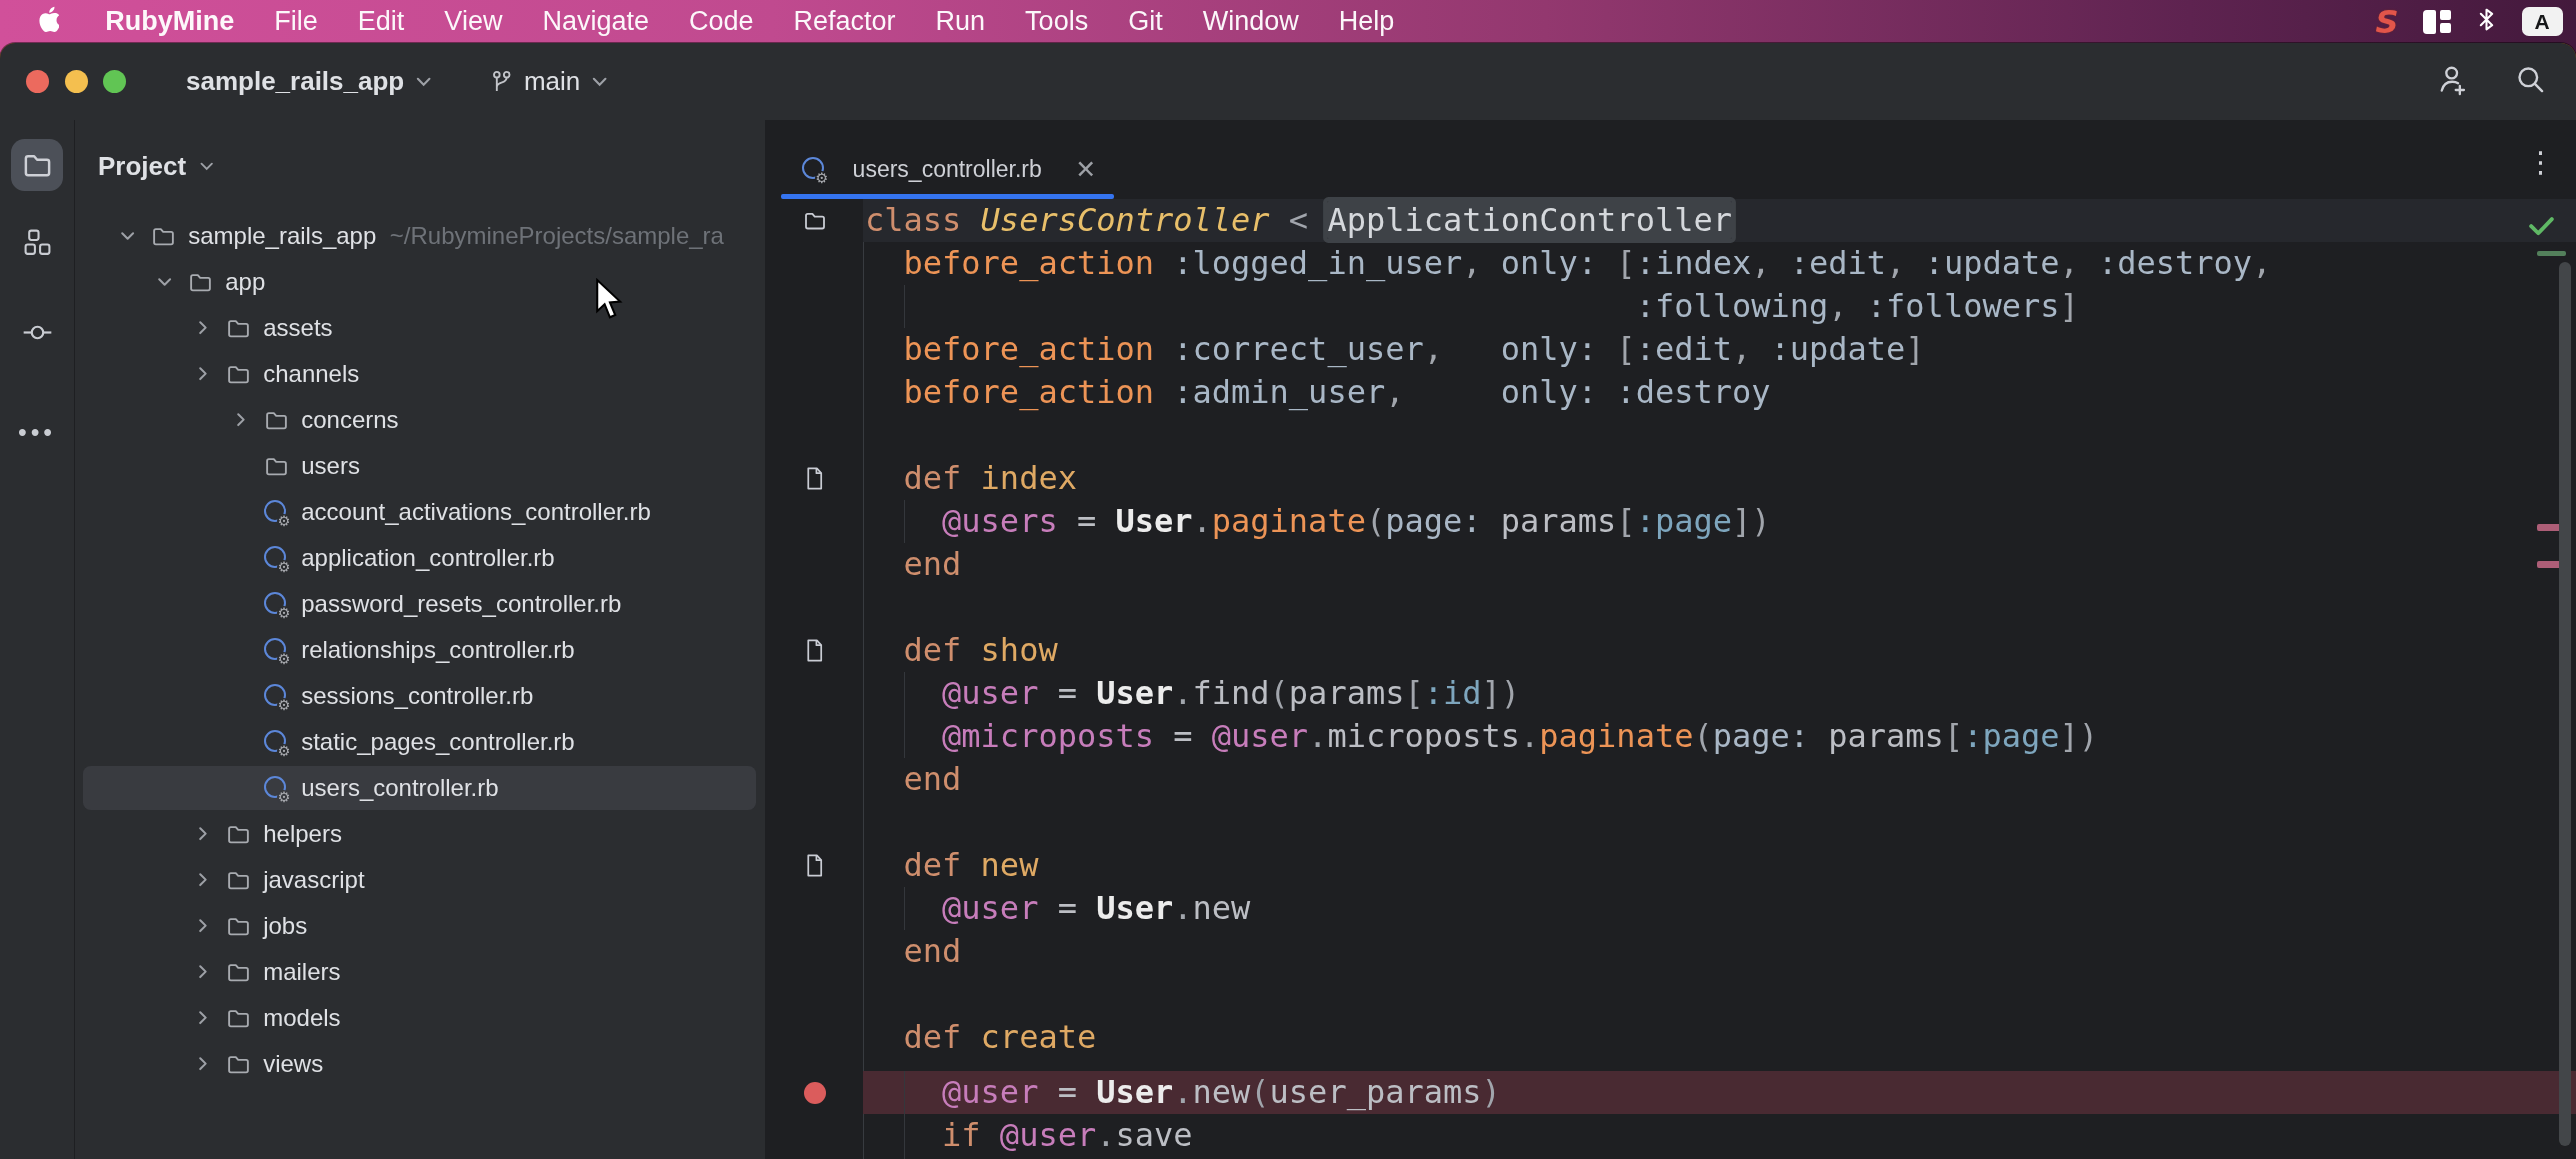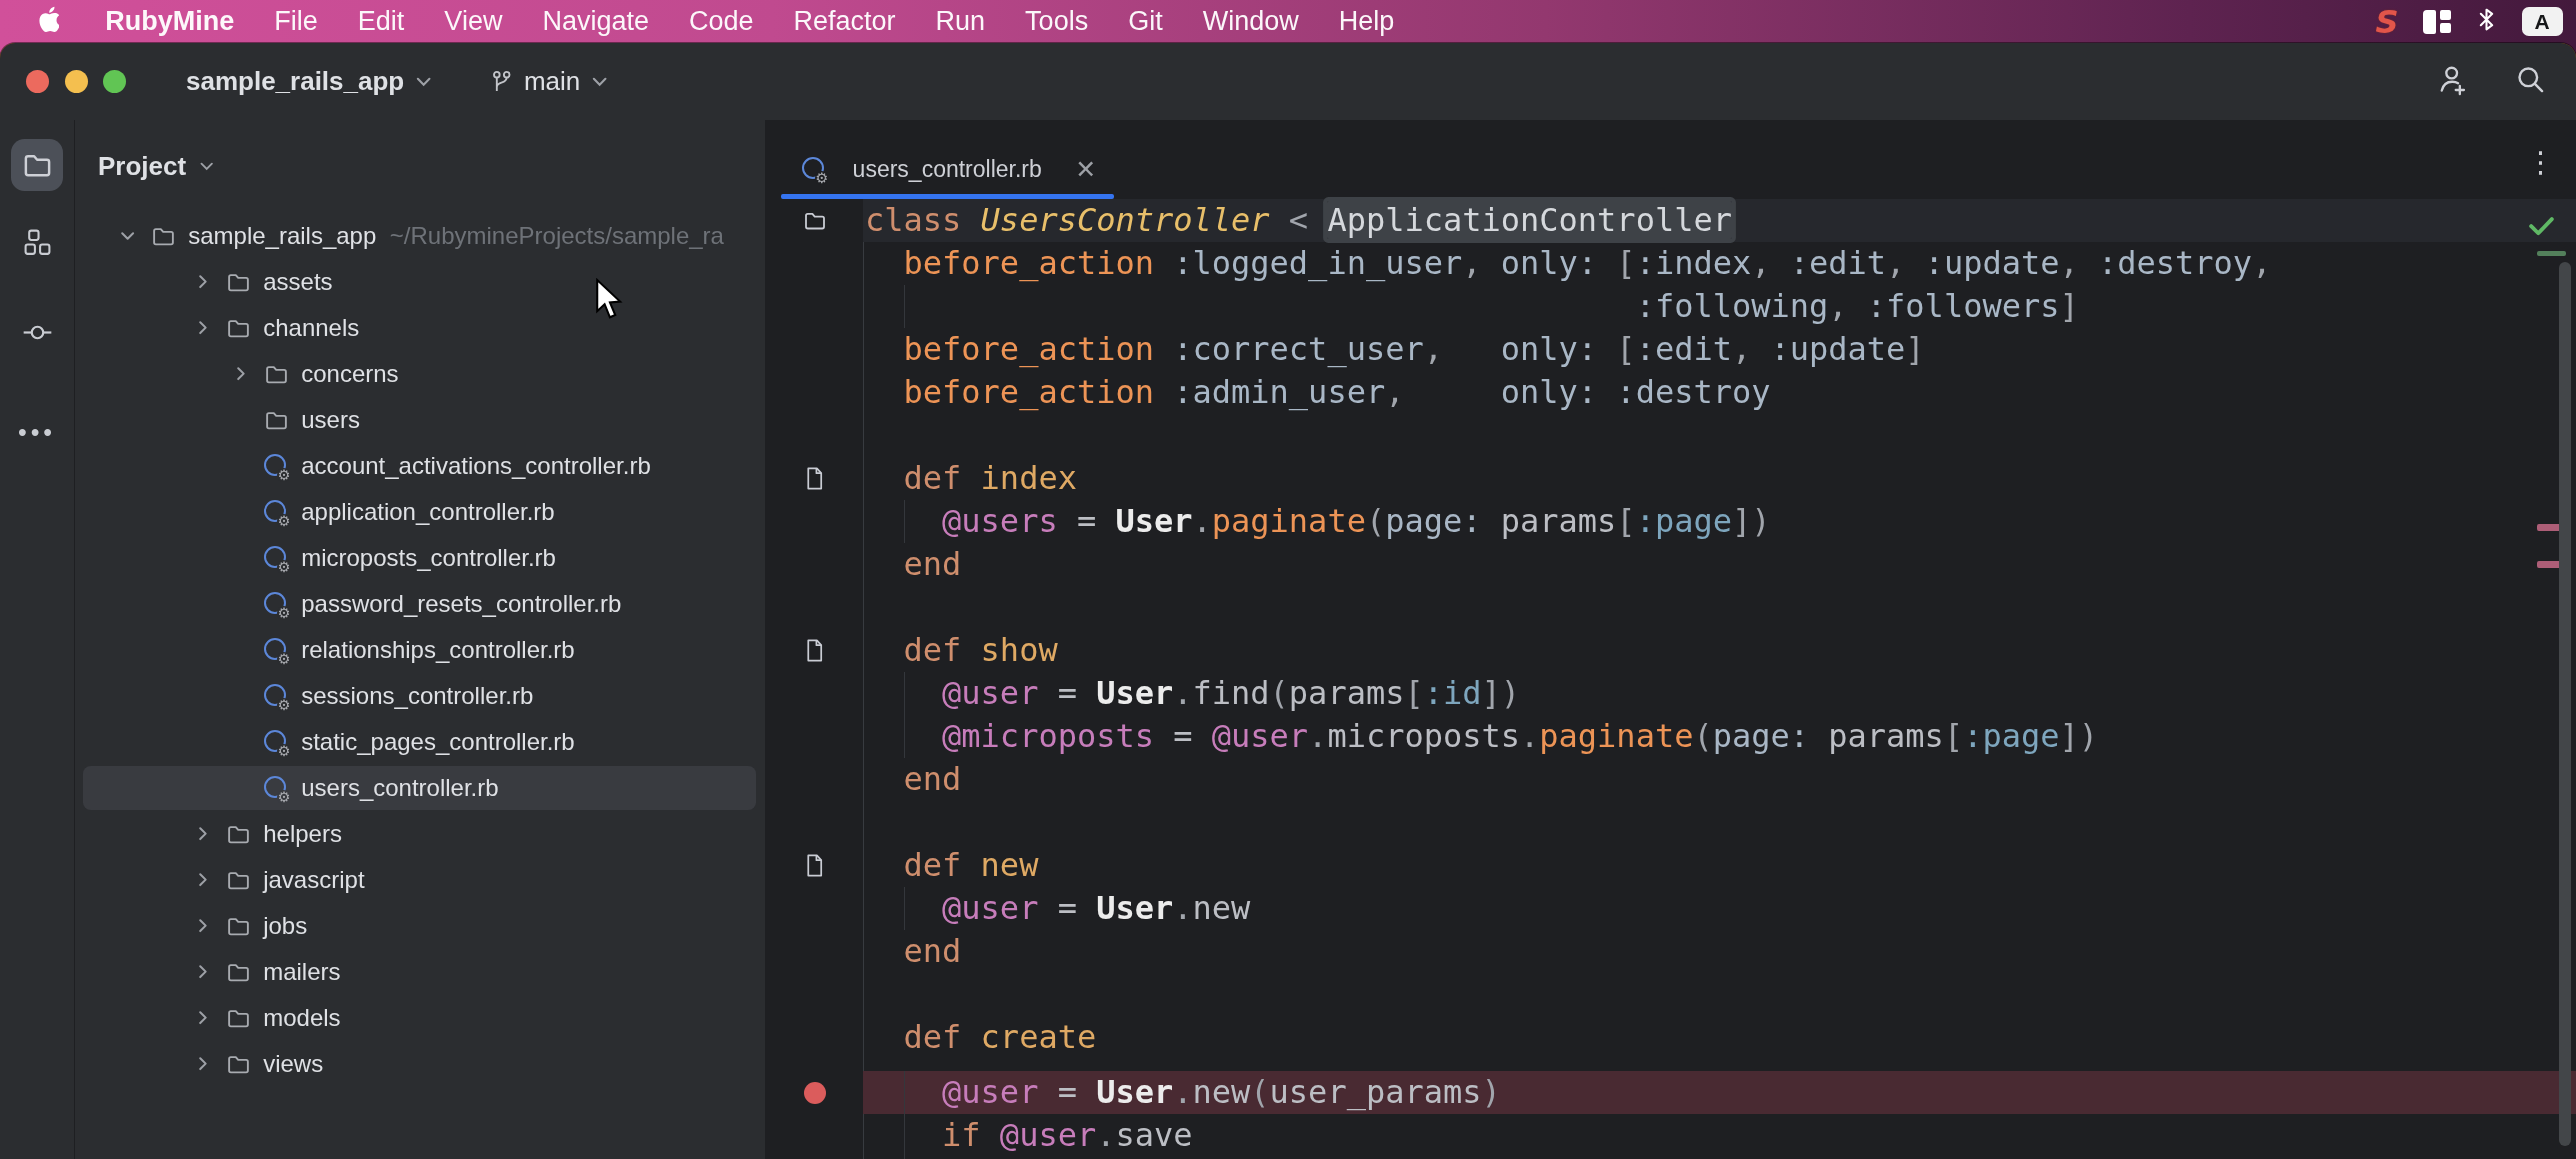--- a/index.html
+++ b/index.html
@@ -200,20 +200,31 @@
               <svg width="19.3" height="19.3" viewBox="0 0 16 16" fill="none" stroke="#9da0a6" stroke-width="1.7" stroke-linecap="round" stroke-linejoin="round">
                 <path d="M3.5 6 l4.5 4.5 4.5-4.5"></path>
               </svg>
             </span>
             <span class="ticon"><svg width="25" height="25" viewBox="0 0 24 24" fill="none" stroke="#a8abb0" stroke-width="1.8" stroke-linejoin="round">
                 <path d="M3 7 V17.8 a1.7 1.7 0 0 0 1.7 1.7 h14.6 a1.7 1.7 0 0 0 1.7-1.7 V9.3 a1.7 1.7 0 0 0-1.7-1.7 h-7.6 l-2.3-2.7 H4.7 A1.7 1.7 0 0 0 3 6.6 Z"></path>
               </svg></span>
             <span>sample_rails_app</span>
             <span class="tpath">~/RubymineProjects/sample_ra</span>
           </div>
+          <div class="trow" style="padding-left: 78px;">
+            <span class="tchev">
+              <svg width="19.3" height="19.3" viewBox="0 0 16 16" fill="none" stroke="#9da0a6" stroke-width="1.7" stroke-linecap="round" stroke-linejoin="round">
+                <path d="M3.5 6 l4.5 4.5 4.5-4.5"></path>
+              </svg>
+            </span>
+            <span class="ticon"><svg width="25" height="25" viewBox="0 0 24 24" fill="none" stroke="#a8abb0" stroke-width="1.8" stroke-linejoin="round">
+                <path d="M3 7 V17.8 a1.7 1.7 0 0 0 1.7 1.7 h14.6 a1.7 1.7 0 0 0 1.7-1.7 V9.3 a1.7 1.7 0 0 0-1.7-1.7 h-7.6 l-2.3-2.7 H4.7 A1.7 1.7 0 0 0 3 6.6 Z"></path>
+              </svg></span>
+            <span>app</span>
+          </div>
           <div class="trow" style="padding-left: 116px;">
             <span class="tchev">
               <svg width="19.3" height="19.3" viewBox="0 0 16 16" fill="none" stroke="#9da0a6" stroke-width="1.7" stroke-linecap="round" stroke-linejoin="round">
                 <path d="M6 3.5 l4.5 4.5 -4.5 4.5"></path>
               </svg>
             </span>
             <span class="ticon"><svg width="25" height="25" viewBox="0 0 24 24" fill="none" stroke="#a8abb0" stroke-width="1.8" stroke-linejoin="round">
                 <path d="M3 7 V17.8 a1.7 1.7 0 0 0 1.7 1.7 h14.6 a1.7 1.7 0 0 0 1.7-1.7 V9.3 a1.7 1.7 0 0 0-1.7-1.7 h-7.6 l-2.3-2.7 H4.7 A1.7 1.7 0 0 0 3 6.6 Z"></path>
               </svg></span>
             <span>assets</span>
@@ -253,27 +264,20 @@
               <span class="icon-ruby" style="background:#2b2d30;--gearbg:#2b2d30;"></span>
             </span>
             <span>account_activations_controller.rb</span>
           </div>
           <div class="trow" style="padding-left: 154px;">
             <span class="tchev"></span>
             <span class="ticon">
               <span class="icon-ruby" style="background:#2b2d30;--gearbg:#2b2d30;"></span>
             </span>
             <span>application_controller.rb</span>
-          </div>
-          <div class="trow" style="padding-left: 154px;">
-            <span class="tchev"></span>
-            <span class="ticon">
-              <span class="icon-ruby" style="background:#2b2d30;--gearbg:#2b2d30;"></span>
-            </span>
-            <span>microposts_controller.rb</span>
           </div>
           <div class="trow" style="padding-left: 154px;">
             <span class="tchev"></span>
             <span class="ticon">
               <span class="icon-ruby" style="background:#2b2d30;--gearbg:#2b2d30;"></span>
             </span>
             <span>password_resets_controller.rb</span>
           </div>
           <div class="trow" style="padding-left: 154px;">
             <span class="tchev"></span>

